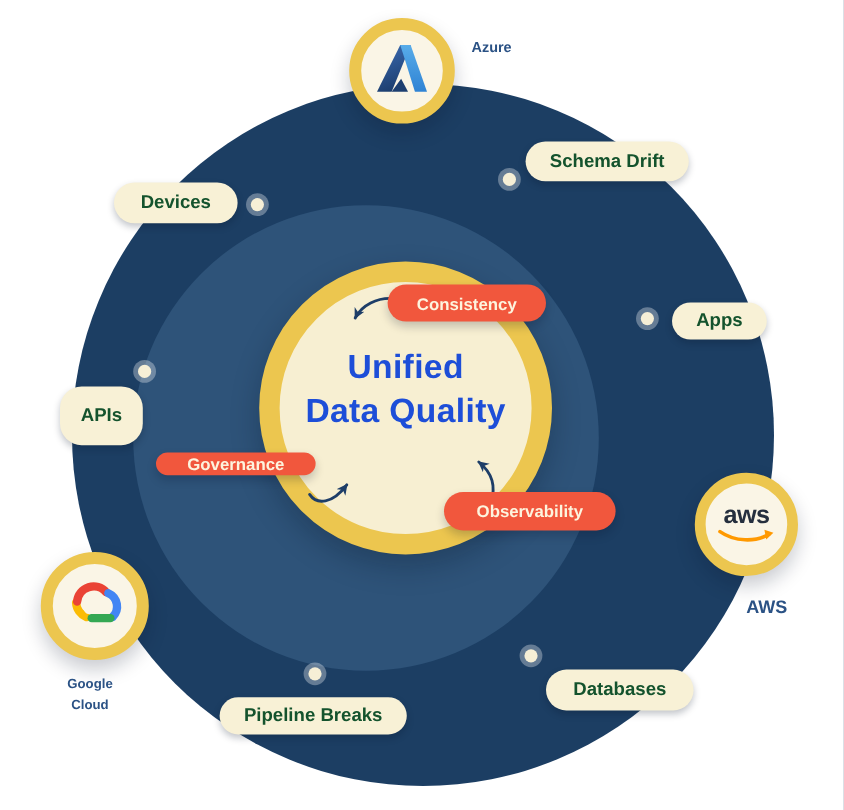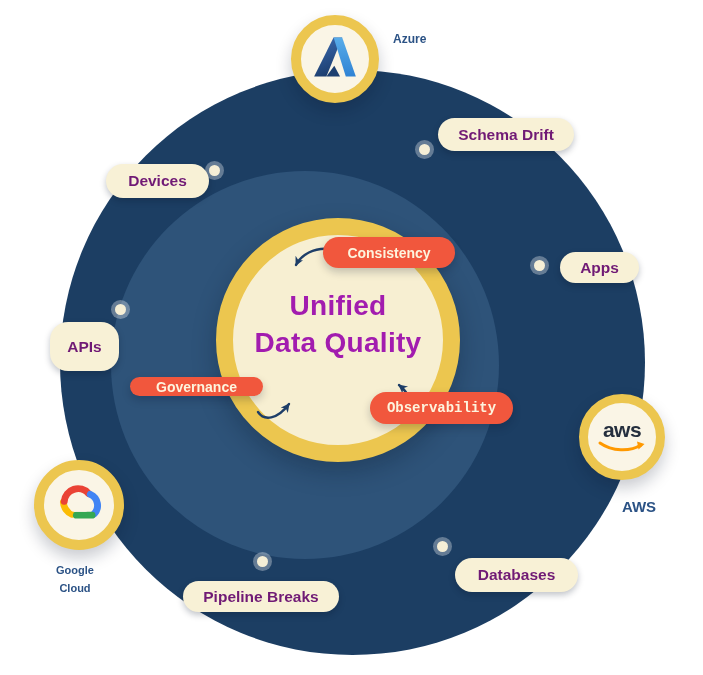--- a/index.html
+++ b/index.html
@@ -10,51 +10,51 @@
   .circle{position:absolute;border-radius:50%;}
   .outer-circle{left:60px;top:70px;width:585px;height:585px;background:#1c3e63;}
   .middle-circle{left:111px;top:171px;width:388px;height:388px;background:#2e5379;}
   .center-ring{
     left:216px;top:218px;width:244px;height:244px;box-sizing:border-box;
     background:#f7efd2;border:17px solid #ecc64f;
     box-shadow:0 10px 24px rgba(8,20,40,.28);
   }
   .center-title{
     position:absolute;left:206px;top:287px;width:264px;text-align:center;
-    color:#a21caf;font-weight:bold;font-size:28px;line-height:37px;letter-spacing:.3px;
+    color:#1d4ed8;font-weight:bold;font-size:28px;line-height:37px;letter-spacing:.3px;
   }
   .dot{
     position:absolute;width:11px;height:11px;border-radius:50%;
     background:#f6efd6;box-shadow:0 0 0 4px rgba(255,255,255,.32);
   }
   #dot-schema-drift{left:419px;top:144px;}
   #dot-devices{left:209px;top:165px;}
   #dot-apps{left:534px;top:260px;}
   #dot-apis{left:115px;top:304px;}
   #dot-databases{left:437px;top:541px;}
   #dot-pipeline-breaks{left:257px;top:556px;}
   .pill{
     position:absolute;display:flex;align-items:center;justify-content:center;
-    background:#f8f1d6;color:#701a75;font-weight:bold;font-size:15.5px;
+    background:#f8f1d6;color:#14532d;font-weight:bold;font-size:15.5px;
     border-radius:18px;box-shadow:0 3px 6px rgba(8,20,40,.25);white-space:nowrap;
   }
   #pill-schema-drift{left:438px;top:118px;width:136px;height:33px;}
-  #pill-devices{left:106px;top:152px;width:103px;height:34px;margin-top:12px;}
+  #pill-devices{left:95px;top:152px;width:103px;height:34px;}
   #pill-apps{left:560px;top:252px;width:79px;height:31px;}
   #pill-apis{left:50px;top:322px;width:69px;height:49px;}
   #pill-databases{left:455px;top:558px;width:123px;height:34px;}
   #pill-pipeline-breaks{left:183px;top:581px;width:156px;height:31px;}
   .q-badge{
     position:absolute;display:flex;align-items:center;justify-content:center;
     background:#f1573d;color:#fdf4de;font-weight:bold;font-size:14px;
     border-radius:17px;box-shadow:0 4px 8px rgba(8,20,40,.22);white-space:nowrap;
   }
   #badge-consistency{left:323px;top:237px;width:132px;height:31px;}
   #badge-governance{left:130px;top:377px;width:133px;height:19px;text-align:center;}
-  #badge-observability{left:370px;top:392px;width:143px;height:32px;font-family:Liberation Mono, monospace;}
+  #badge-observability{left:370px;top:410px;width:143px;height:32px;}
   .arrows{position:absolute;left:0;top:0;pointer-events:none;}
   .logo-badge{
     position:absolute;border-radius:50%;background:#faf5e6;box-sizing:border-box;
     border:10px solid #ecc64f;display:flex;align-items:center;justify-content:center;
     box-shadow:0 8px 16px rgba(8,20,40,.22);
   }
   #azure-badge{left:291px;top:15px;width:88px;height:88px;}
   #aws-badge{left:579px;top:394px;width:86px;height:86px;border-width:9px;flex-direction:column;}
   #google-badge{left:34px;top:460px;width:90px;height:90px;}
   .aws-inner{display:flex;flex-direction:column;align-items:center;margin-top:-2px;}

